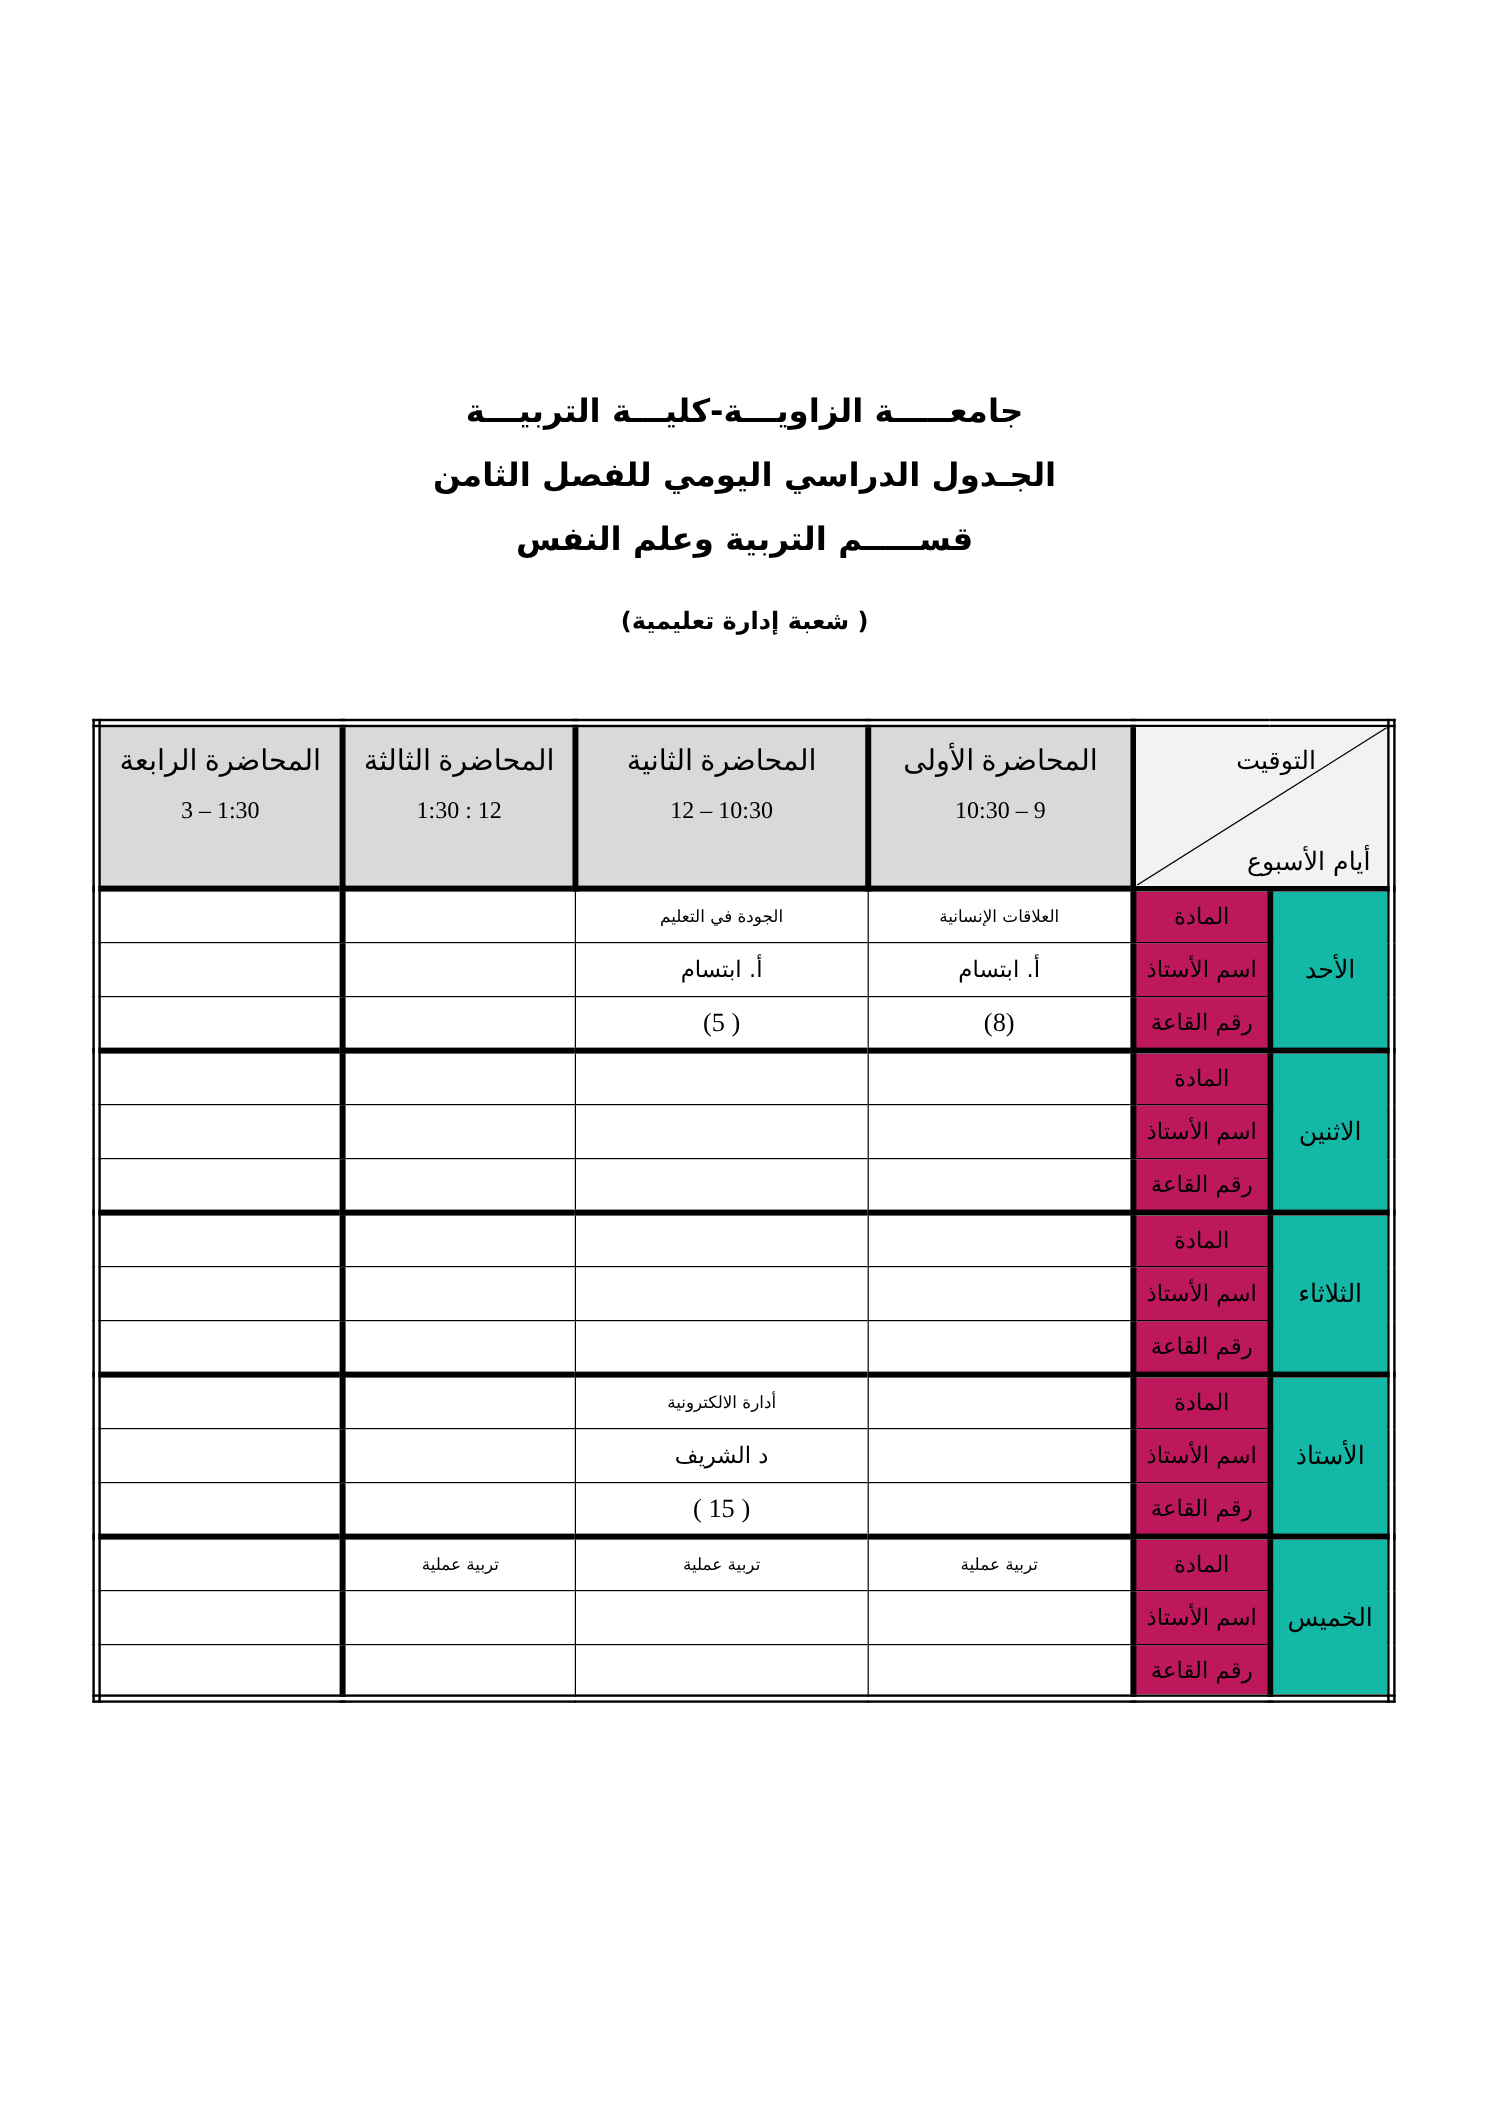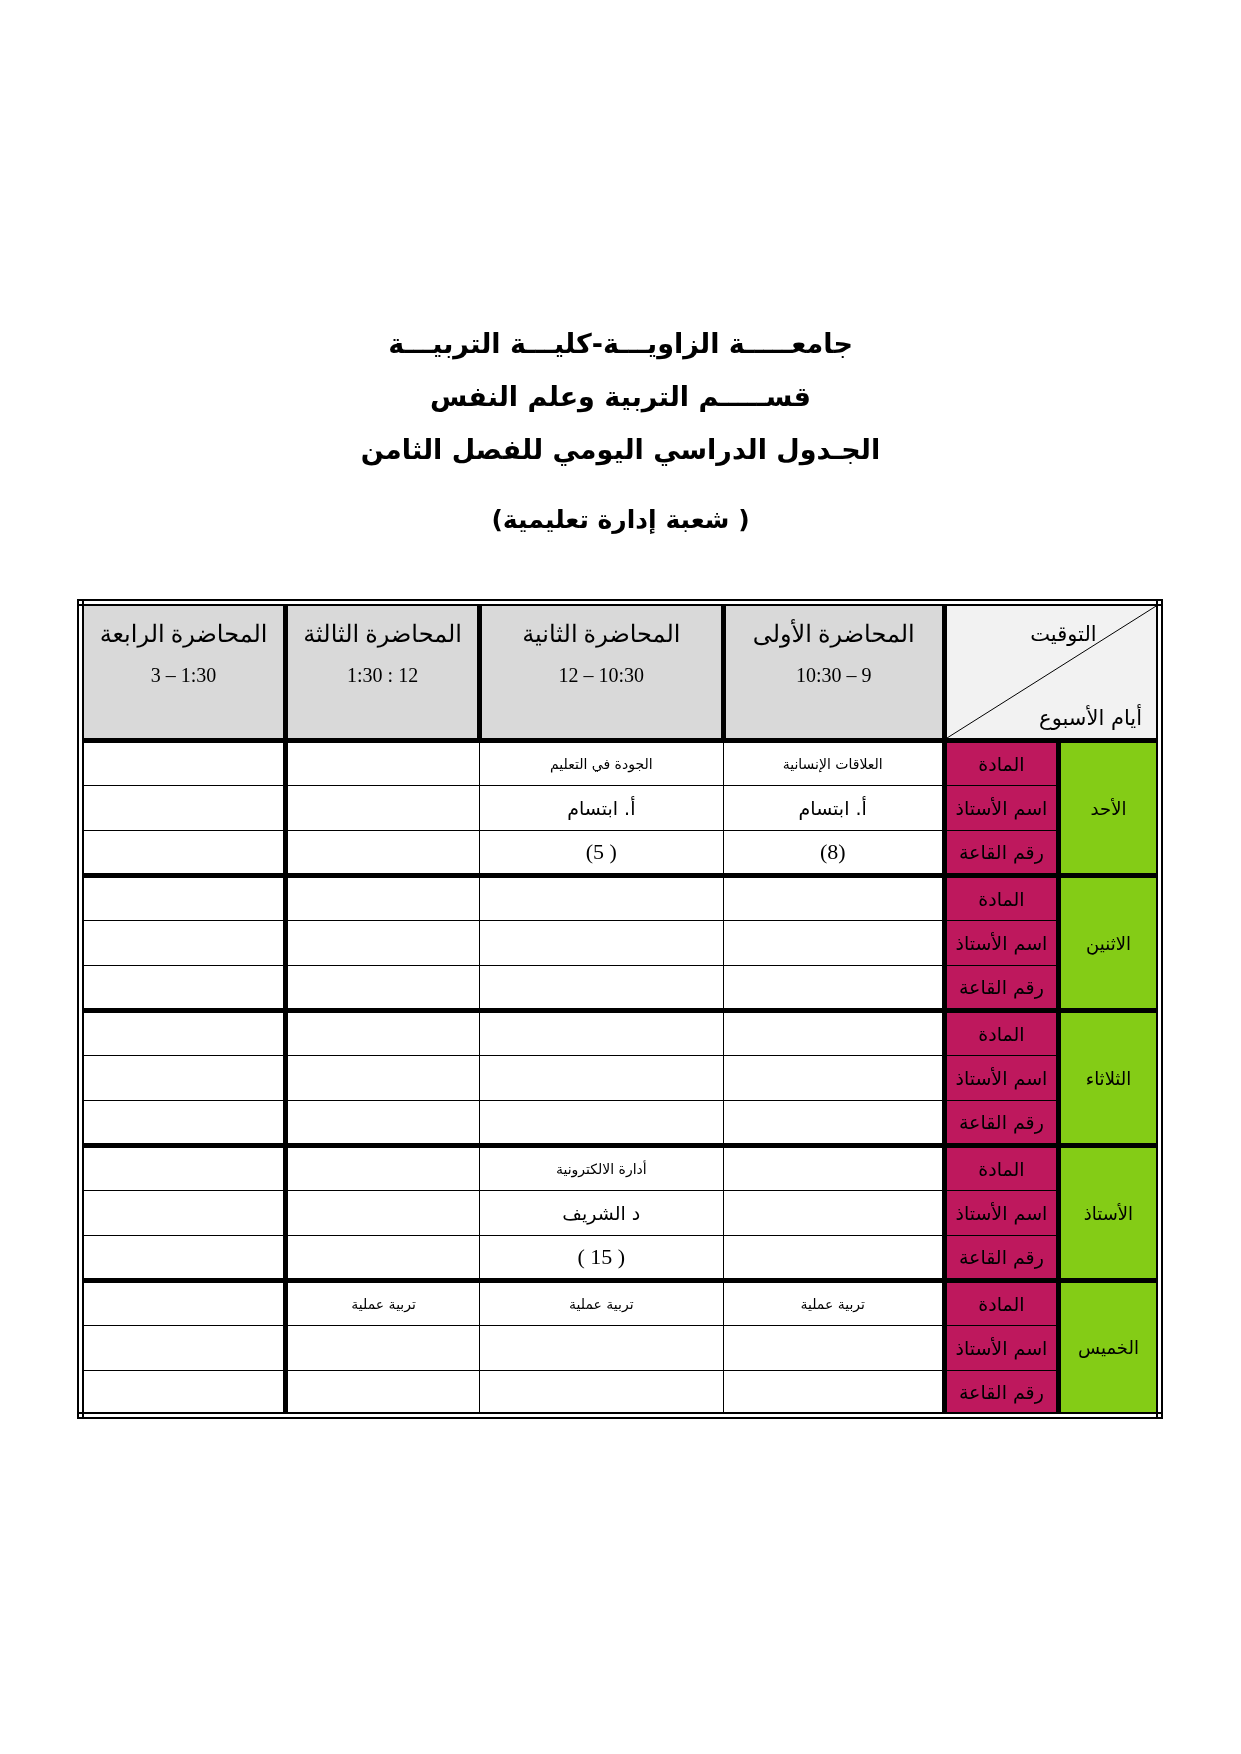--- a/index.html
+++ b/index.html
@@ -14,21 +14,21 @@
   
   .titles{
     position:absolute;top:330px;left:0;width:100%;
     text-align:center;direction:rtl;
   }
   .title-line{
     font-weight:bold;font-size:27px;line-height:1;
     margin:0 0 26px 0;letter-spacing:0;
   }
   .subtitle{
-    font-weight:bold;font-size:25px;margin-top:44px;
+    font-weight:bold;font-size:20px;margin-top:44px;
   }
   
   .schedule-wrap{position:absolute;top:599px;left:77px;}
   table.schedule{
     direction:rtl;
     border-collapse:collapse;
     table-layout:fixed;
     width:1086px;
     border:7px double #000;
   }
@@ -45,21 +45,21 @@
     text-align:center;vertical-align:middle;
     overflow:hidden;
   }
   tr.header-row{height:138px;}
   tr.body-row{height:45px;}
   
   th.lecture-header{border-left-width:5px;border-bottom-width:5px;background:#d9d9d9;vertical-align:top;}
   th.corner-cell{border-left-width:5px;border-bottom-width:5px;background:#f2f2f2;position:relative;padding:0;}
   td.cell-label{border-left-width:5px;font-size:19px;background:#be185d;}
   td.cell-l3{border-left-width:5px;}
-  td.cell-day{border-width:5px;background:#84cc16;font-size:18px;}
+  td.cell-day{border-width:5px;background:#14b8a6;font-size:21px;}
   tr.block-end td{border-bottom-width:5px;}
   td.cell-subject{font-size:14px;}
   td.cell-teacher{font-size:19px;}
   td.cell-room{font-size:22px;}
   .lec-name{display:block;font-size:24px;margin-top:14px;font-family:Liberation Serif, serif;}
   .lec-time{
     display:block;font-size:20px;margin-top:16px;
     font-family:"Liberation Serif","DejaVu Serif",serif;
     direction:ltr;
   }
@@ -78,22 +78,22 @@
   }
   .corner-svg{position:absolute;top:0;left:0;width:100%;height:100%;}
 </style>
 </head>
 <body>
 
 <div class="page">
 
   <div class="titles">
     <div class="title-line">جامعـــــة الزاويـــة-كليـــة التربيـــة</div>
+    <div class="title-line">الجـدول الدراسي اليومي للفصل الثامن</div>
     <div class="title-line">قســـــم التربية وعلم النفس</div>
-    <div class="title-line">الجـدول الدراسي اليومي للفصل الثامن</div>
     <div class="title-line subtitle">( شعبة إدارة تعليمية)</div>
   </div>
 
   <div class="schedule-wrap">
     <table class="schedule">
       <colgroup>
         <col class="c-day">
           <col class="c-label">
           <col class="c-l1">
           <col class="c-l2">

